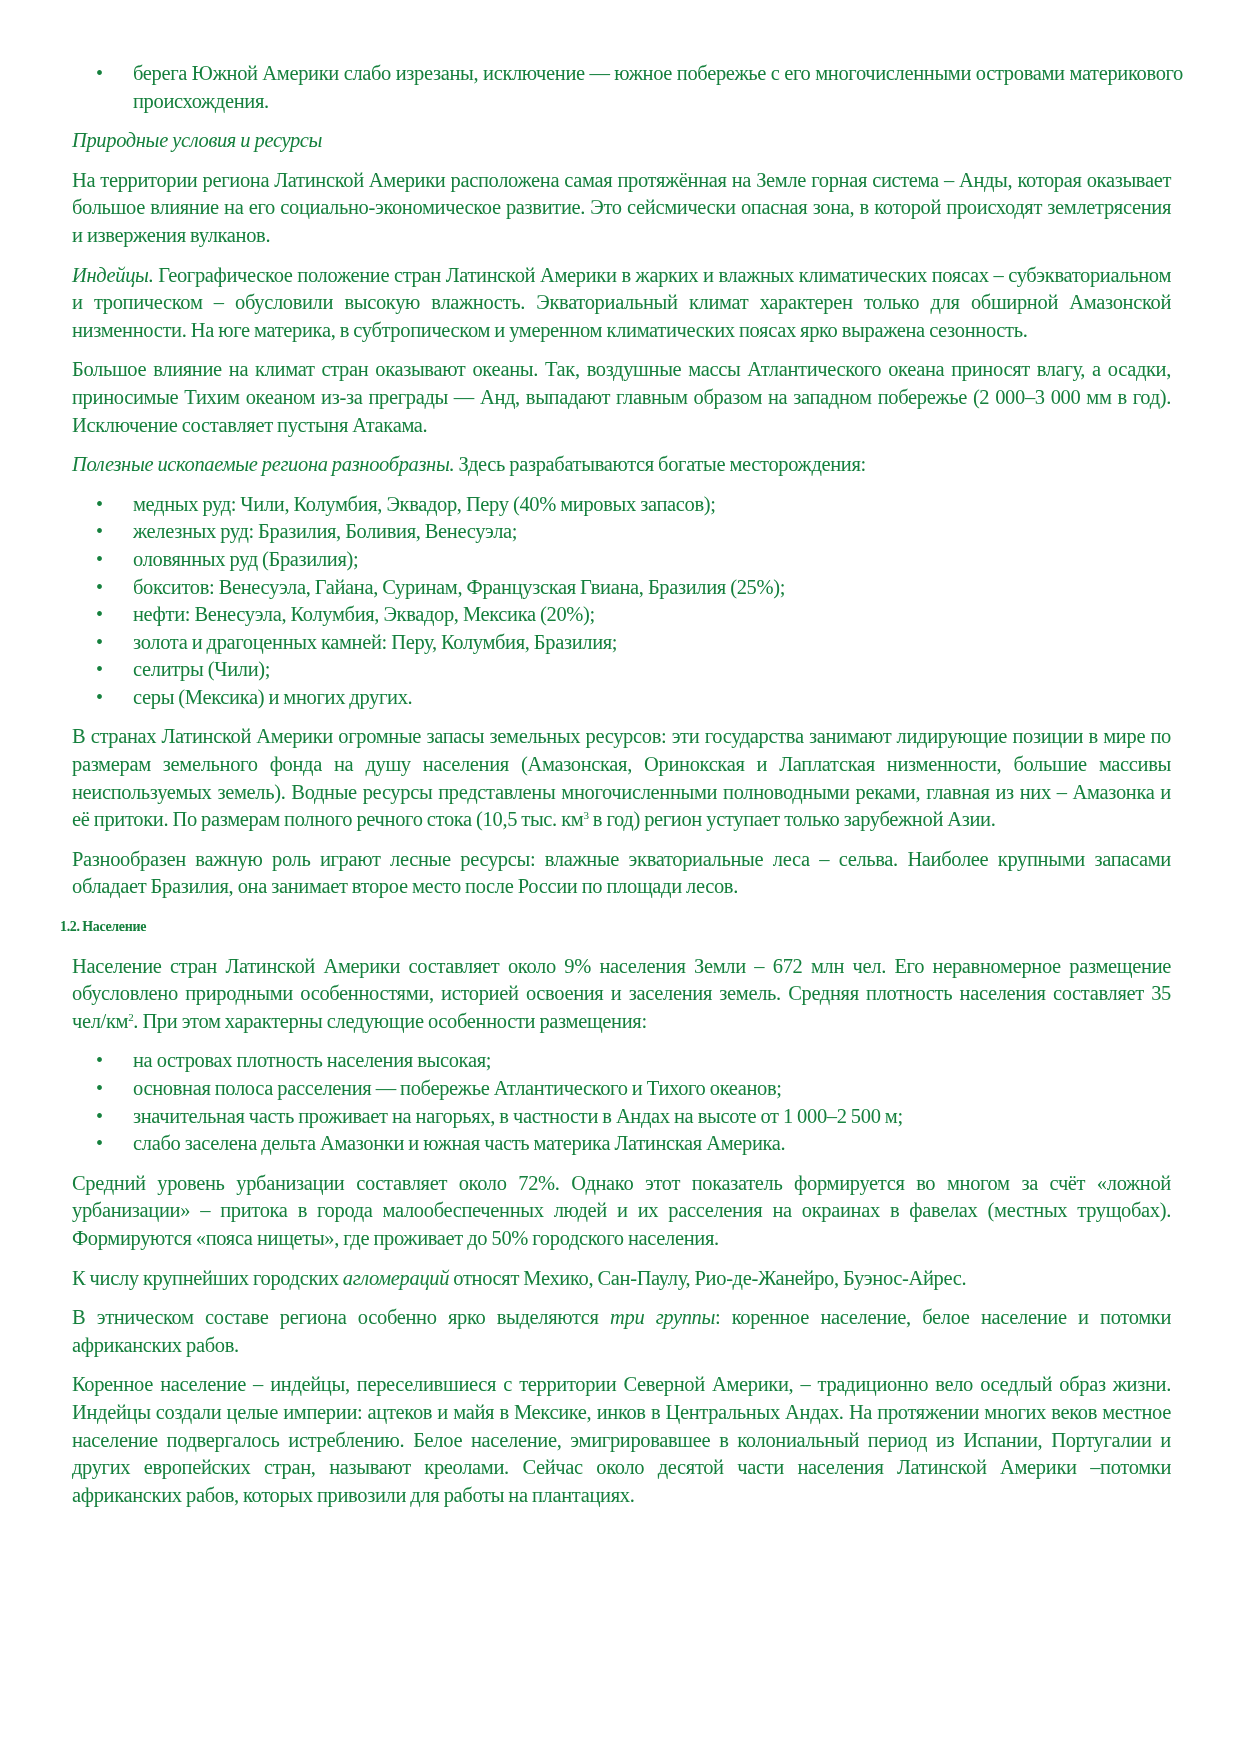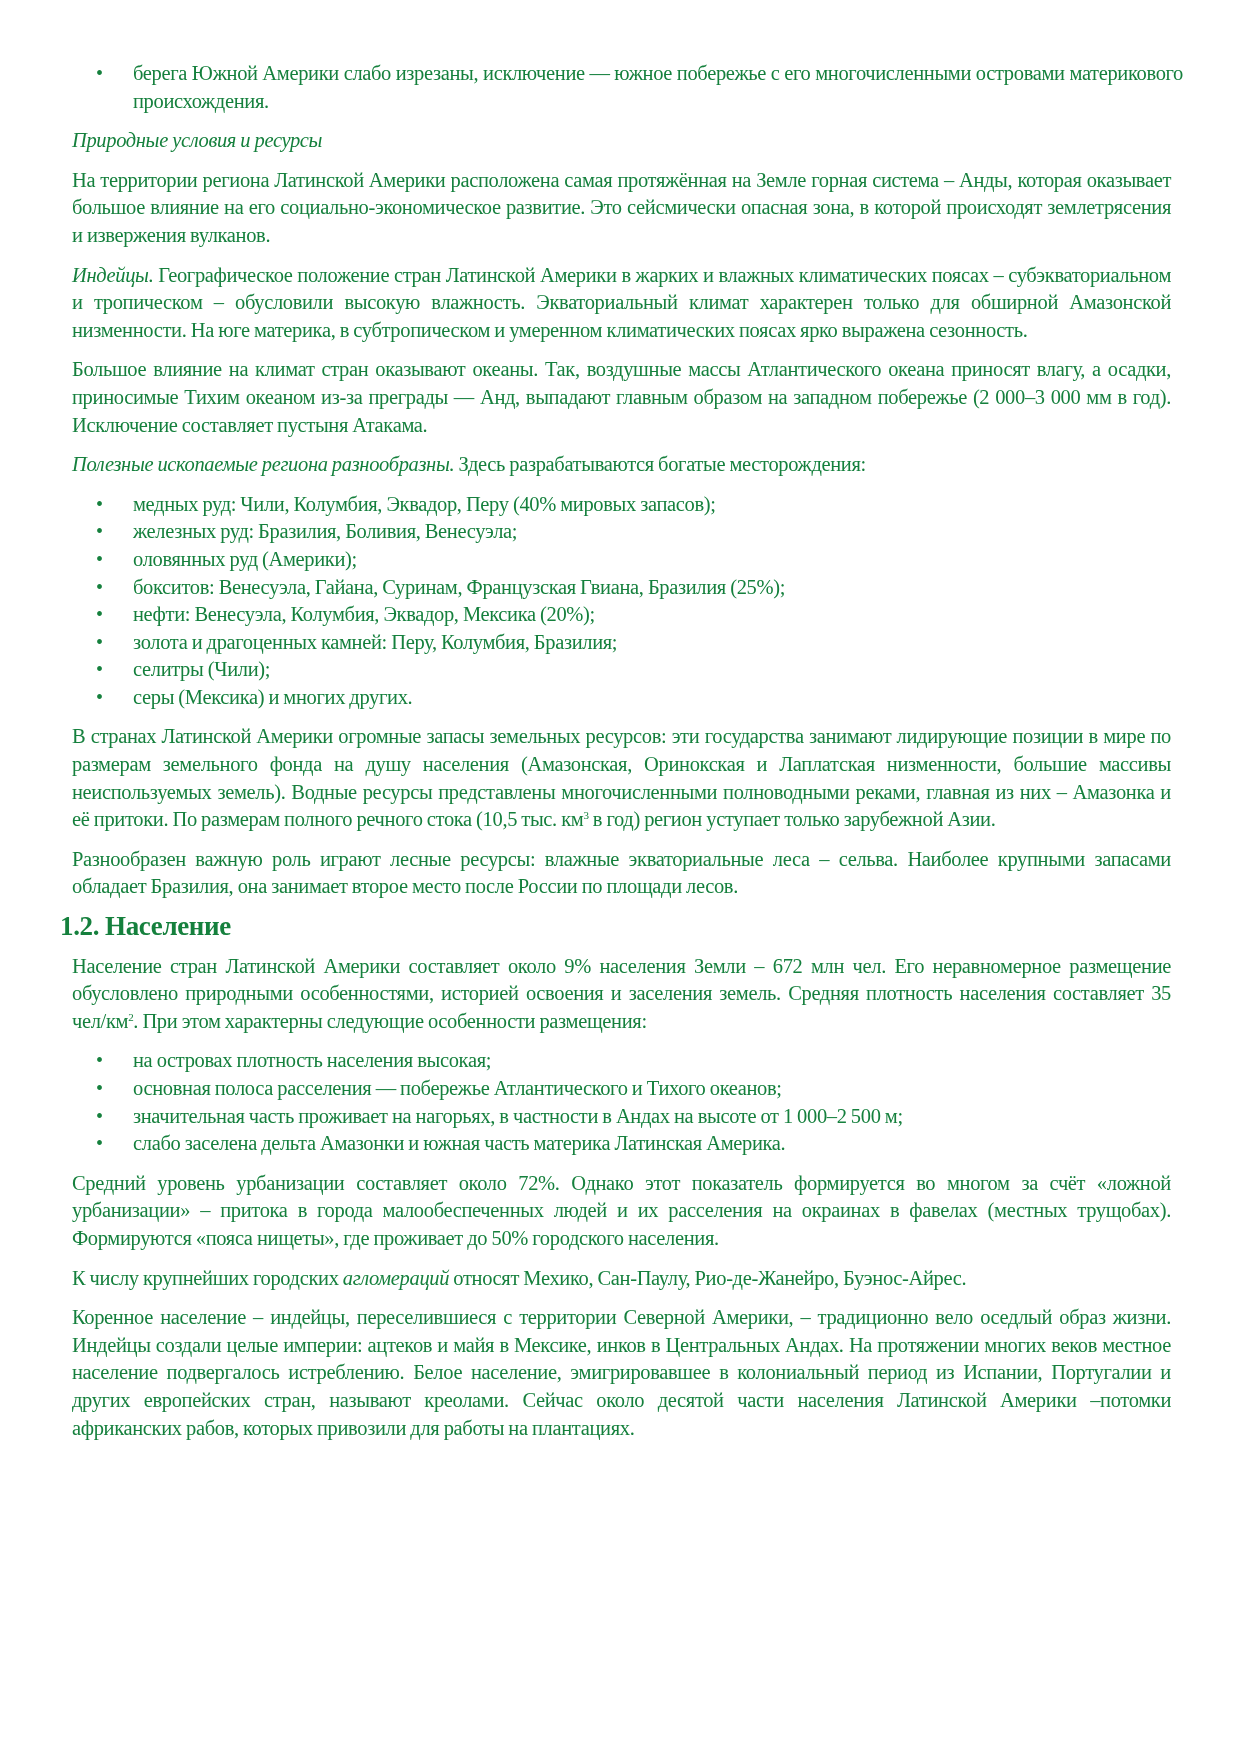--- a/index.html
+++ b/index.html
@@ -8,54 +8,55 @@
     position: absolute; left: 60px; top: 60px; width: 1123px;
     font-family: "Liberation Serif", serif;
     font-size: 20.5px; line-height: 27.6px; color: #15803d;
     text-align: justify; letter-spacing: -0.35px; word-spacing: -0.5px;
   }
   p { margin: 12px; }
   ul { margin: 0; padding: 0; list-style: none; }
   li { position: relative; padding-left: 73px; }
   li::before { content: "\2022"; position: absolute; left: 36px; top: 0; font-size: 20px; }
   .it { font-style: italic; }
-  h2 { margin: 0; font-size: 27px; font-weight: bold; line-height: 27.6px; }
+  h2 { margin: 0; font-size: 14px; font-weight: bold; line-height: 27.6px; }
   sup { font-size: 11px; line-height: 0; vertical-align: 7px; }
   .left { text-align: left; }
 </style>
 </head>
 <body>
 
 <div class="page">
   <ul>
     <li>берега Южной Америки слабо изрезаны, исключение — южное побережье с его многочисленными островами материкового происхождения.</li>
   </ul>
 
   <p class="it left">Природные условия и ресурсы</p>
   <p>На территории региона Латинской Америки расположена самая протяжённая на Земле горная система – Анды, которая оказывает большое влияние на его социально-экономическое развитие. Это сейсмически опасная зона, в которой происходят землетрясения и извержения вулканов.</p>
   <p><span class="it">Индейцы.</span><span> Географическое положение стран Латинской Америки в жарких и влажных климатических поясах – субэкваториальном и тропическом – обусловили высокую влажность. Экваториальный климат характерен только для обширной Амазонской низменности. На юге материка, в субтропическом и умеренном климатических поясах ярко выражена сезонность.</span></p>
   <p>Большое влияние на климат стран оказывают океаны. Так, воздушные массы Атлантического океана приносят влагу, а осадки, приносимые Тихим океаном из-за преграды — Анд, выпадают главным образом на западном побережье (2 000–3 000 мм в год). Исключение составляет пустыня Атакама.</p>
   <p class="left"><span class="it">Полезные ископаемые региона разнообразны.</span><span> Здесь разрабатываются богатые месторождения:</span></p>
   <ul class="left">
     <li>медных руд: Чили, Колумбия, Эквадор, Перу (40% мировых запасов);</li>
     <li>железных руд: Бразилия, Боливия, Венесуэла;</li>
-    <li>оловянных руд (Америки);</li>
+    <li>оловянных руд (Бразилия);</li>
     <li>бокситов: Венесуэла, Гайана, Суринам, Французская Гвиана, Бразилия (25%);</li>
     <li>нефти: Венесуэла, Колумбия, Эквадор, Мексика (20%);</li>
     <li>золота и драгоценных камней: Перу, Колумбия, Бразилия;</li>
     <li>селитры (Чили);</li>
     <li>серы (Мексика) и многих других.</li>
   </ul>
   <p><span>В странах Латинской Америки огромные запасы земельных ресурсов: эти государства занимают лидирующие позиции в мире по размерам земельного фонда на душу населения (Амазонская, Оринокская и Лаплатская низменности, большие массивы неиспользуемых земель). Водные ресурсы представлены многочисленными полноводными реками, главная из них – Амазонка и её притоки. По размерам полного речного стока (10,5 тыс. км</span><sup>3</sup><span> в год) регион уступает только зарубежной Азии.</span></p>
   <p>Разнообразен важную роль играют лесные ресурсы: влажные экваториальные леса – сельва. Наиболее крупными запасами обладает Бразилия, она занимает второе место после России по площади лесов.</p>
 
   <h2>1.2. Население</h2>
   <p><span>Население стран Латинской Америки составляет около 9% населения Земли – 672 млн чел. Его неравномерное размещение обусловлено природными особенностями, историей освоения и заселения земель. Средняя плотность населения составляет 35 чел/км</span><sup>2</sup><span>. При этом характерны следующие особенности размещения:</span></p>
   <ul class="left">
     <li>на островах плотность населения высокая;</li>
     <li>основная полоса расселения — побережье Атлантического и Тихого океанов;</li>
     <li>значительная часть проживает на нагорьях, в частности в Андах на высоте от 1 000–2 500 м;</li>
     <li>слабо заселена дельта Амазонки и южная часть материка Латинская Америка.</li>
   </ul>
   <p>Средний уровень урбанизации составляет около 72%. Однако этот показатель формируется во многом за счёт «ложной урбанизации» – притока в города малообеспеченных людей и их расселения на окраинах в фавелах (местных трущобах). Формируются «пояса нищеты», где проживает до 50% городского населения.</p>
   <p><span>К числу крупнейших городских </span><span class="it">агломераций</span><span> относят Мехико, Сан-Паулу, Рио-де-Жанейро, Буэнос-Айрес.</span></p>
+  <p><span>В этническом составе региона особенно ярко выделяются </span><span class="it">три группы</span><span>: коренное население, белое население и потомки африканских рабов.</span></p>
   <p>Коренное население – индейцы, переселившиеся с территории Северной Америки, – традиционно вело оседлый образ жизни. Индейцы создали целые империи: ацтеков и майя в Мексике, инков в Центральных Андах. На протяжении многих веков местное население подвергалось истреблению. Белое население, эмигрировавшее в колониальный период из Испании, Португалии и других европейских стран, называют креолами. Сейчас около десятой части населения Латинской Америки –потомки африканских рабов, которых привозили для работы на плантациях.</p>
 </div>
 
 </body></html>

